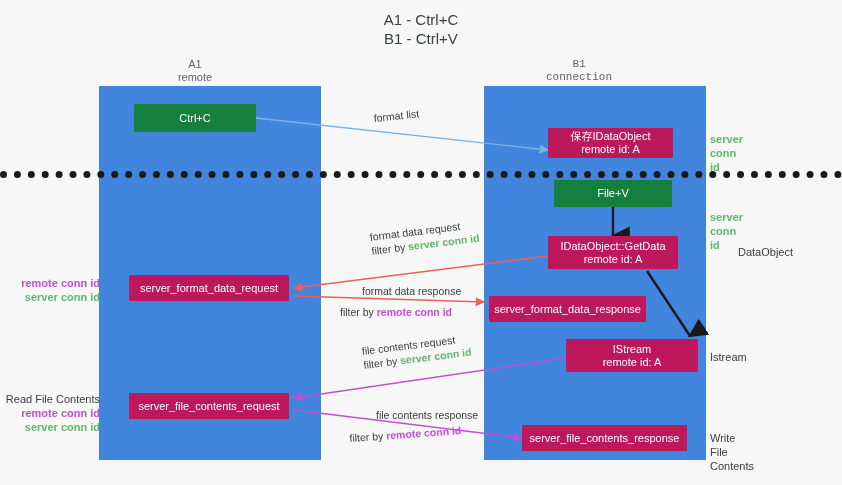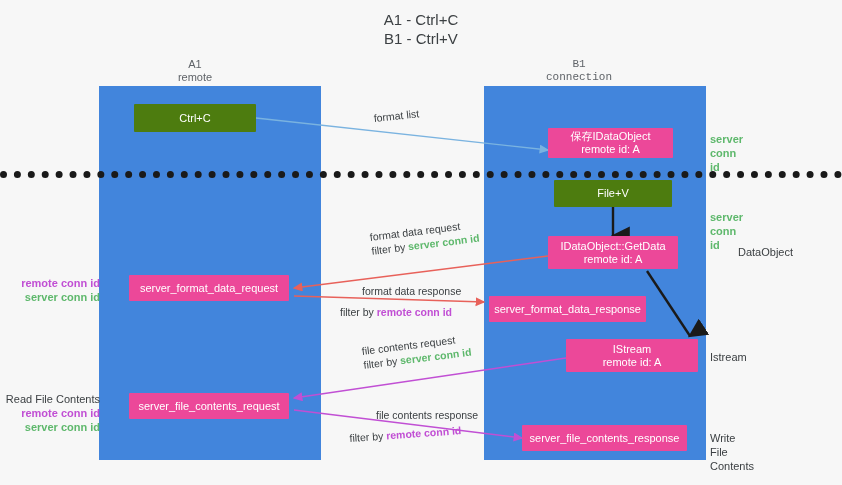--- a/index.html
+++ b/index.html
@@ -29,22 +29,22 @@
     position:absolute;left:0;top:171px;width:842px;height:0;
     border-top:7px dotted #1a1a1a;
   }
 
   .node{
     position:absolute;box-sizing:border-box;
     display:flex;align-items:center;justify-content:center;
     text-align:center;color:#ffffff;font-size:11px;line-height:13px;
     white-space:pre-line;border-radius:1px;
   }
-  .node.green{background:#4d7c0f;}
-  .node.orange{background:#ec4899;}
+  .node.green{background:#15803d;}
+  .node.orange{background:#be185d;}
 
   .side-label{
     position:absolute;font-size:11px;line-height:14px;white-space:pre-line;
   }
   .side-label.plain{color:#3c4043;}
   .side-label.green{color:#5eb86c;font-weight:bold;}
 
   .multi-label{position:absolute;font-size:11px;line-height:14px;}
   .multi-label .l-purple{color:#c14fd4;font-weight:bold;display:block;}
   .multi-label .l-green{color:#5eb86c;font-weight:bold;display:block;}

